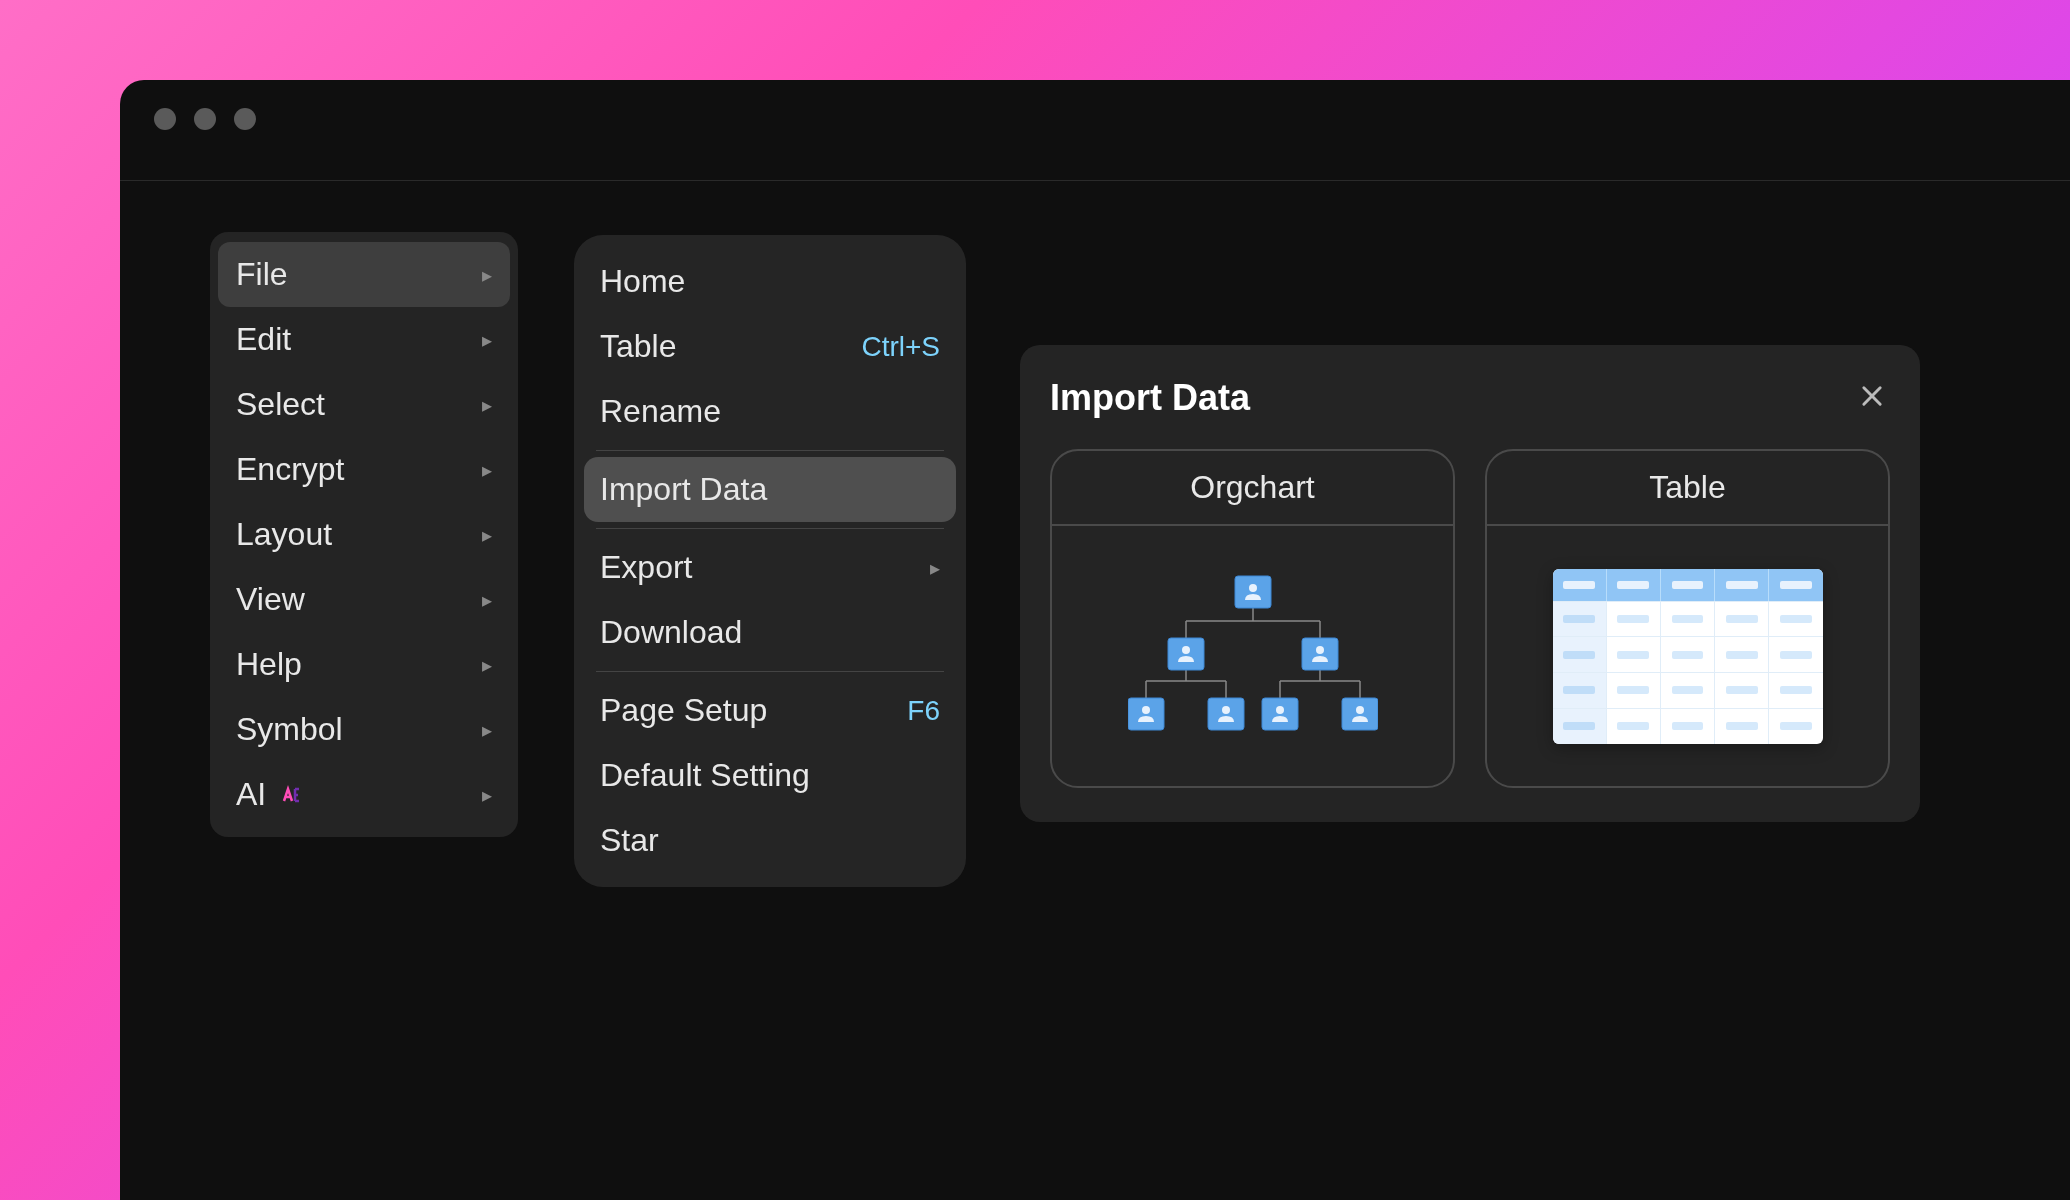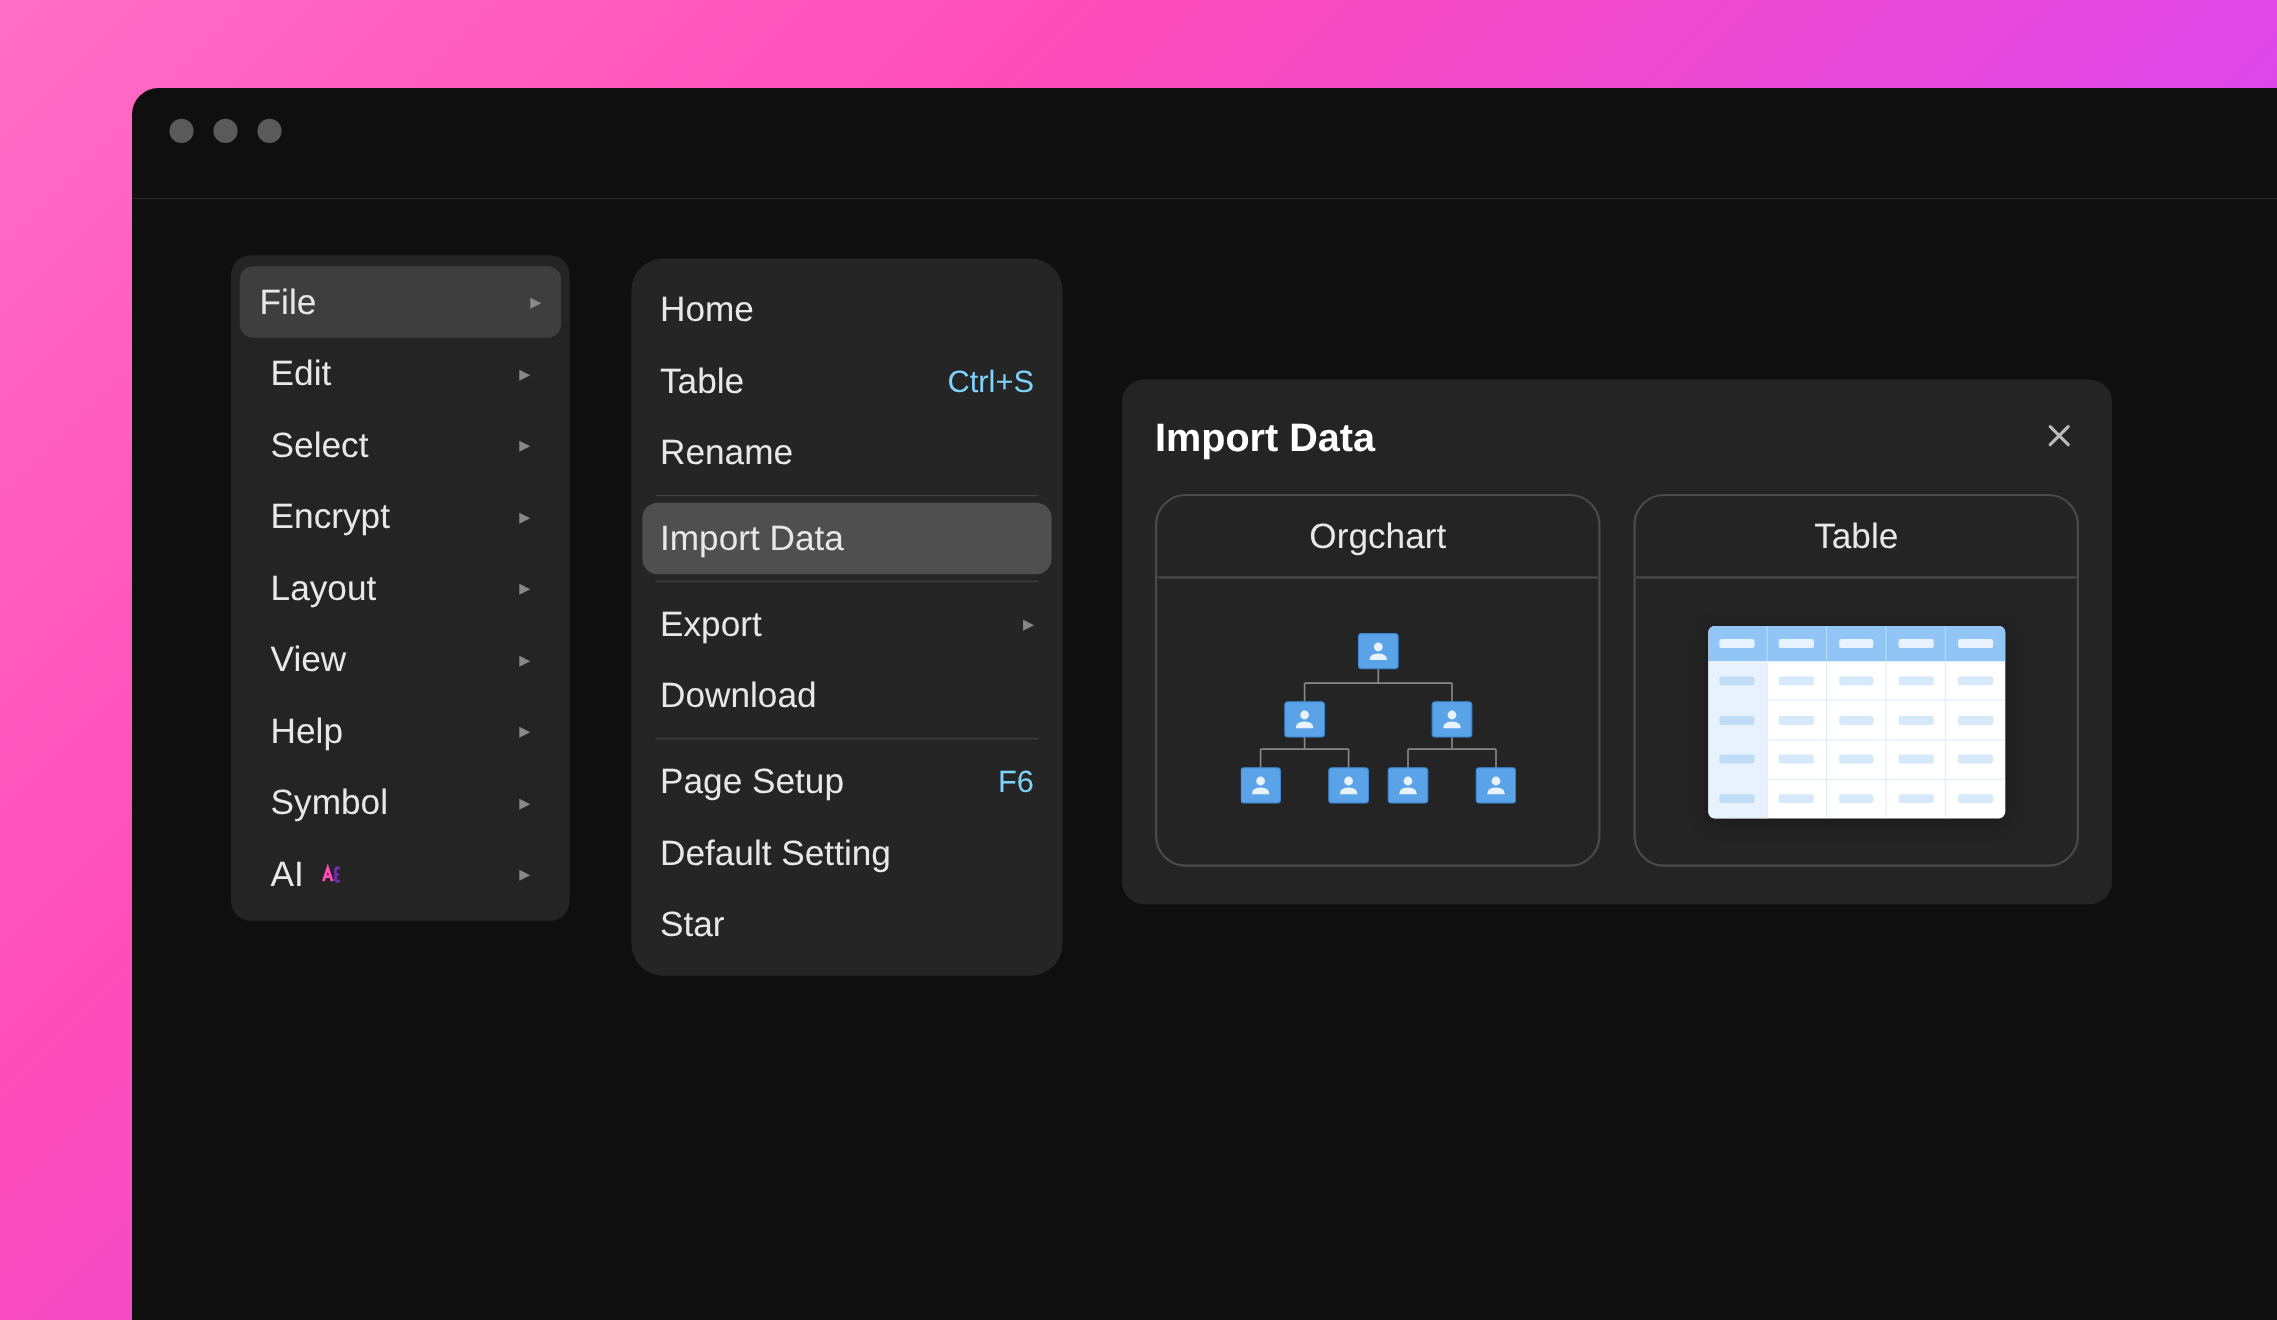--- a/index.html
+++ b/index.html
@@ -57,21 +57,21 @@
       width: 308px;
       background: rgba(45, 45, 45, 0.7);
       border-radius: 18px;
       padding: 10px 0;
     }
     
     .menu-item {
       display: flex;
       align-items: center;
       justify-content: space-between;
-      padding: 14px 36px;
+      padding: 14px 26px;
       color: #e8e8e8;
       font-size: 32px;
       font-weight: 400;
       cursor: pointer;
     }
     
     .menu-item.active {
       background: rgba(80, 80, 80, 0.6);
       border-radius: 12px;
       margin: 0 8px;

